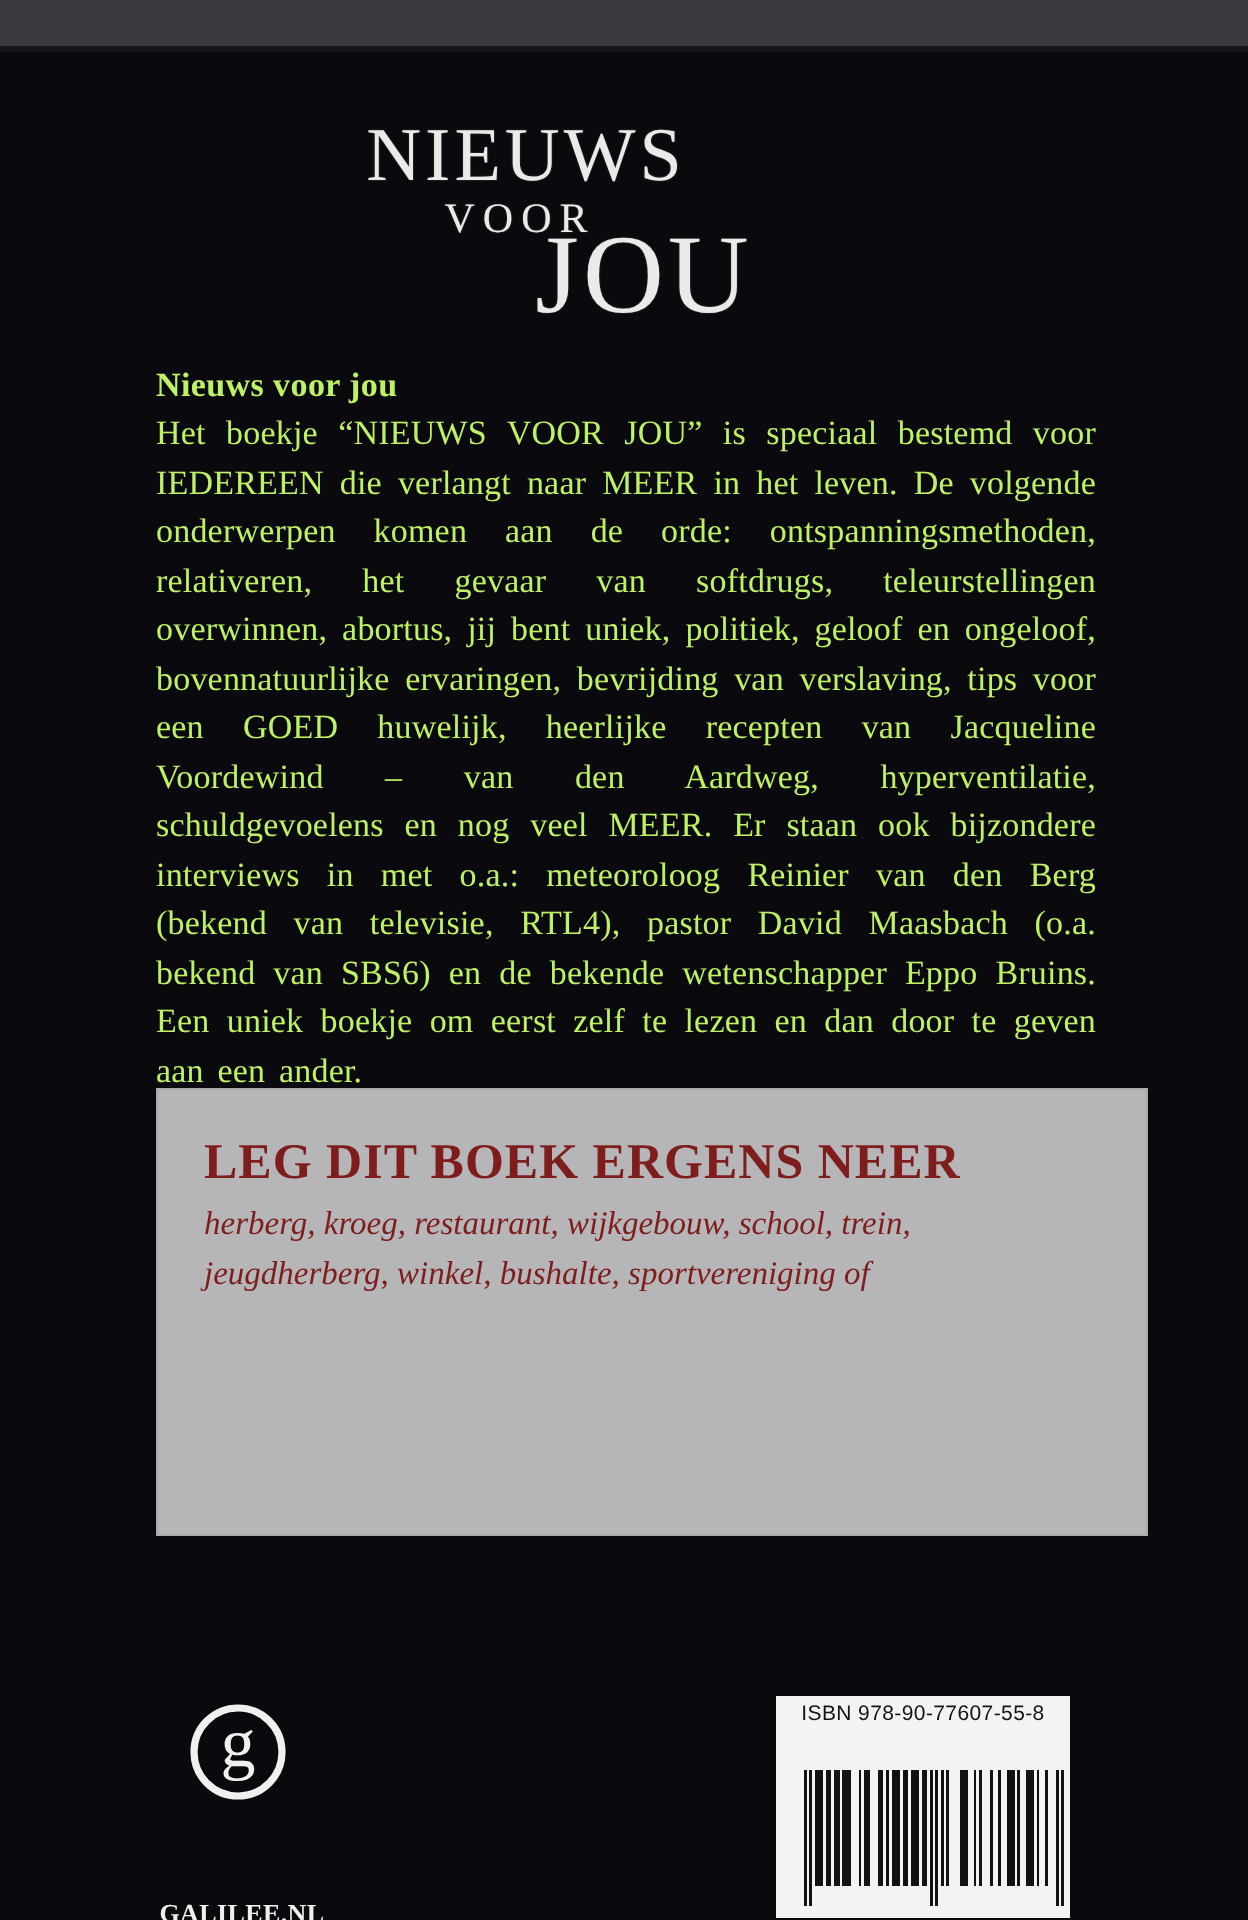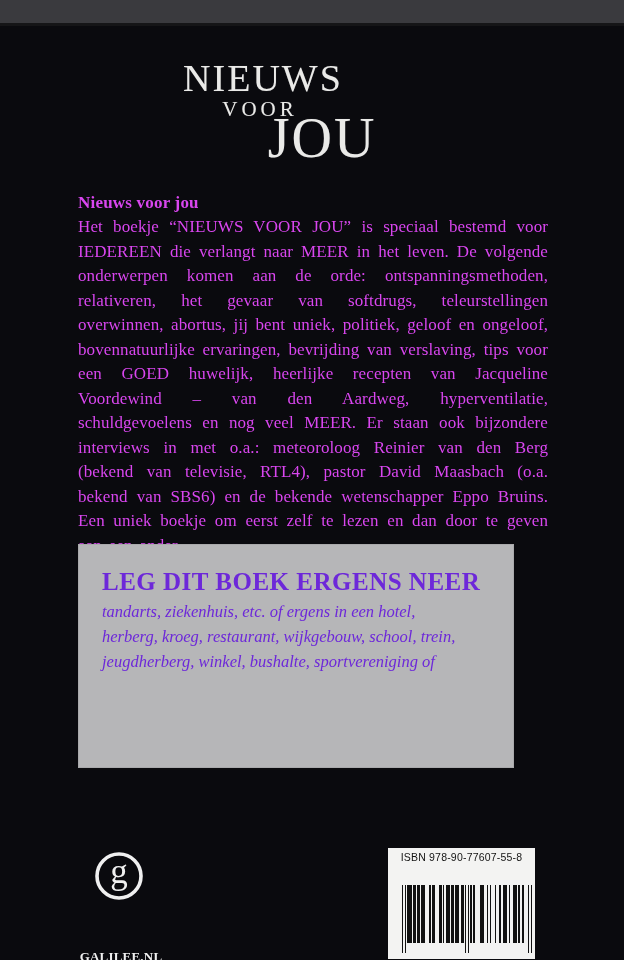--- a/index.html
+++ b/index.html
@@ -12,27 +12,27 @@
   .top-band {
     position:absolute; top:0; left:0; width:624px; height:26px;
     background:#3a3a3e; border-bottom:3px solid #151517;
   }
   
   .title-line { position:absolute; transform:translateX(-50%); color:#eaeae8; white-space:nowrap; text-shadow:0 0 1px rgba(255,255,255,.25); }
   .title-nieuws { top:56px; left:263px; font-size:38px; letter-spacing:2px;text-align:right; }
   .title-voor   { top:97px; left:260px; font-size:21px; letter-spacing:4px; }
   .title-jou    { top:106px; left:306px; font-size:56px; letter-spacing:2px;margin-left:16px; }
   
-  .blurb { position:absolute; left:78px; top:191px; width:470px; color:#d946ef; }
+  .blurb { position:absolute; left:78px; top:181px; width:470px; color:#bef264; }
   .blurb-heading { font-size:17px; font-weight:bold; line-height:24px; letter-spacing:.2px; }
   .blurb-text { font-size:17px; line-height:24.5px; text-align:justify; word-spacing:2.5px; letter-spacing:.1px; }
   
   .promo-box {
-    position:absolute; left:78px; top:544px; width:436px; height:224px;
-    background:#b6b6b8; color:#6d28d9; padding:24px 22px 0 24px;
+    position:absolute; left:78px; top:544px; width:496px; height:224px;
+    background:#b6b6b8; color:#7f1d1d; padding:24px 22px 0 24px;
     box-shadow:inset 0 0 0 1px #a9a9ab;
   }
   .promo-title { font-size:25px; font-weight:bold; letter-spacing:.5px; white-space:nowrap; }
   .promo-subtitle { font-size:17px; font-weight:bold; margin-top:15px; letter-spacing:.2px; }
   .promo-lines { margin-top:3px; font-style:italic; font-size:16.5px; line-height:25px; }
   
   .publisher-logo { position:absolute; left:93px; top:850px; }
   .publisher-name {
     position:absolute; left:77px; top:949px; width:88px; text-align:center;
     color:#efefef; font-size:13px; font-weight:bold; letter-spacing:.2px; white-space:nowrap;
@@ -67,21 +67,20 @@
   </div>
 
   <div class="blurb">
     <div class="blurb-heading">Nieuws voor jou</div>
     <div class="blurb-text">Het boekje “NIEUWS VOOR JOU” is speciaal bestemd voor IEDEREEN die verlangt naar MEER in het leven. De volgende onderwerpen komen aan de orde: ontspanningsmethoden, relativeren, het gevaar van softdrugs, teleurstellingen overwinnen, abortus, jij bent uniek, politiek, geloof en ongeloof, bovennatuurlijke ervaringen, bevrijding van verslaving, tips voor een GOED huwelijk, heerlijke recepten van Jacqueline Voordewind – van den Aardweg, hyperventilatie, schuldgevoelens en nog veel MEER. Er staan ook bijzondere interviews in met o.a.: meteoroloog Reinier van den Berg (bekend van televisie, RTL4), pastor David Maasbach (o.a. bekend van SBS6) en de bekende wetenschapper Eppo Bruins. Een uniek boekje om eerst zelf te lezen en dan door te geven aan een ander.</div>
   </div>
 
   <div class="promo-box">
     <div class="promo-title">LEG DIT BOEK ERGENS NEER</div>
     <div class="promo-lines">
-      <div>tandarts, ziekenhuis, etc. of ergens in een hotel,</div>
       <div>herberg, kroeg, restaurant, wijkgebouw, school, trein,</div>
       <div>jeugdherberg, winkel, bushalte, sportvereniging of</div>
     </div>
   </div>
 
   <div class="publisher-logo">
     <svg width="52" height="52" viewBox="0 0 52 52">
       <circle cx="26" cy="26" r="22" fill="none" stroke="#f0f0f0" stroke-width="3.6"></circle>
       <text x="26" y="33" text-anchor="middle" font-family="Liberation Serif, serif" font-size="35" fill="#f0f0f0">g</text>
     </svg>

